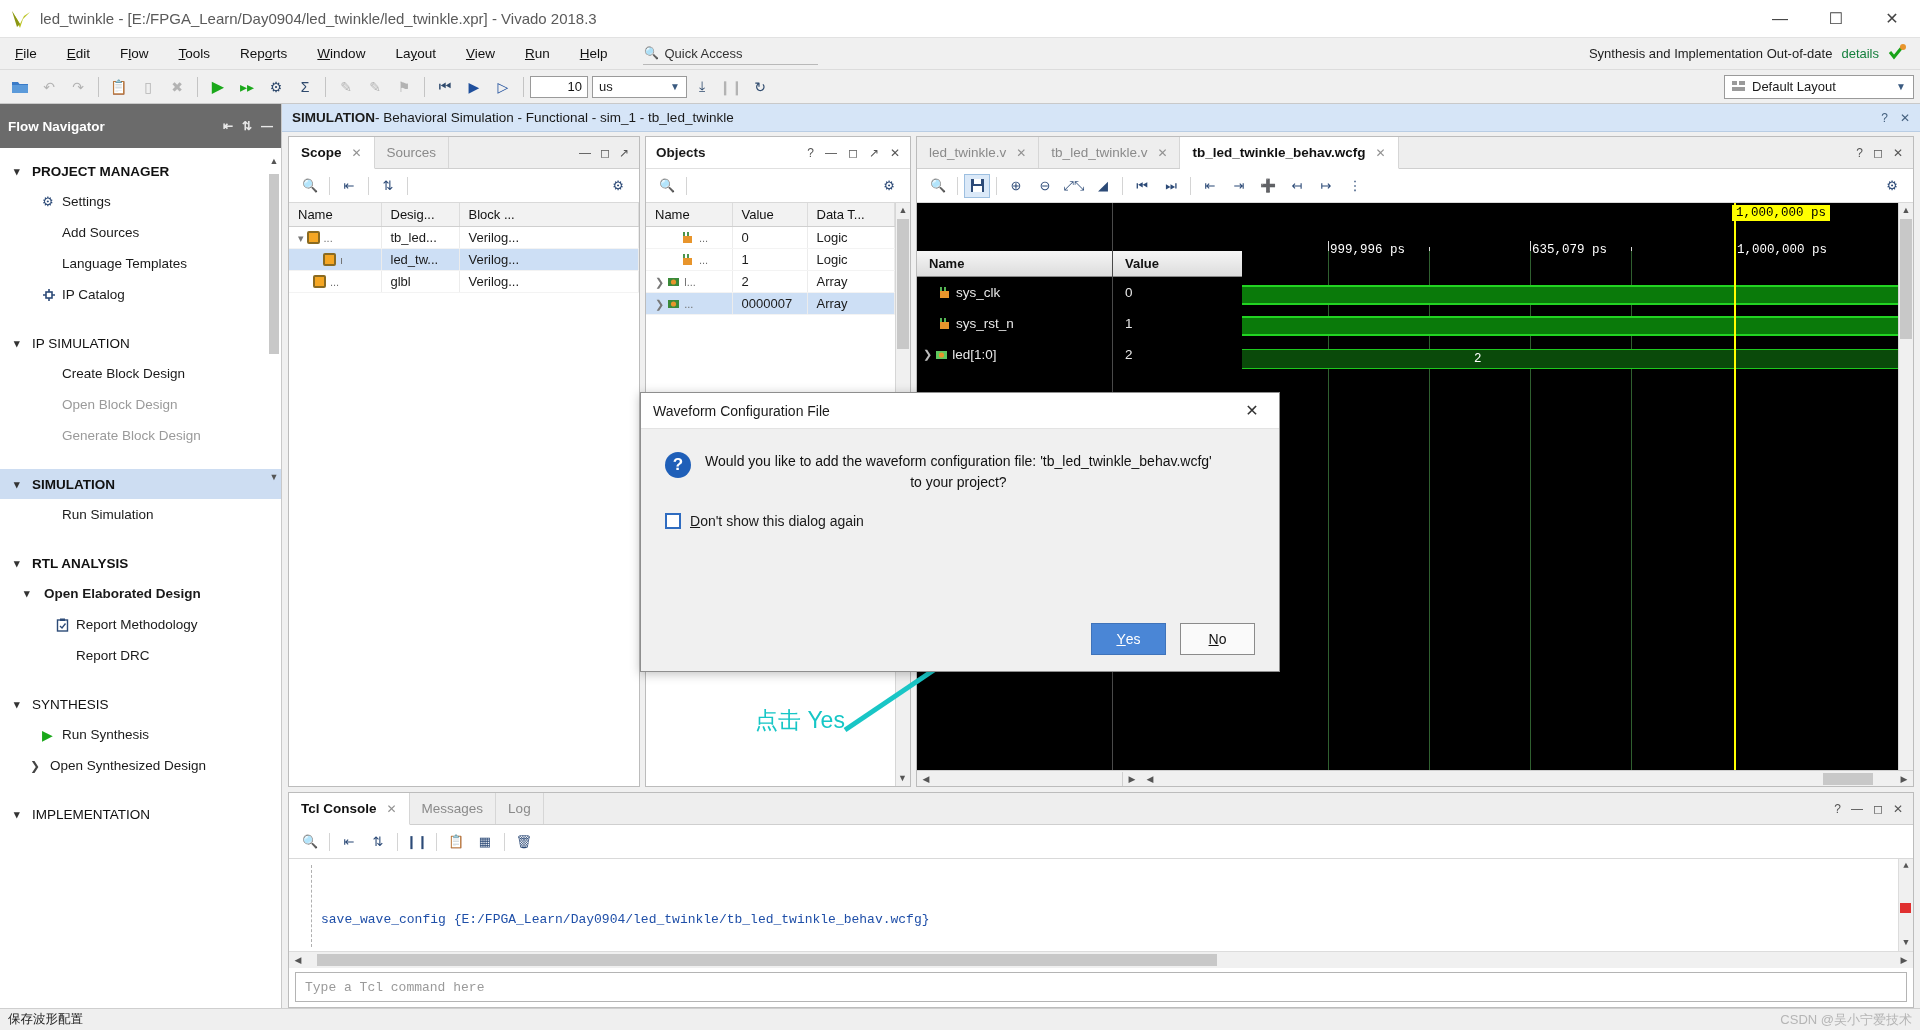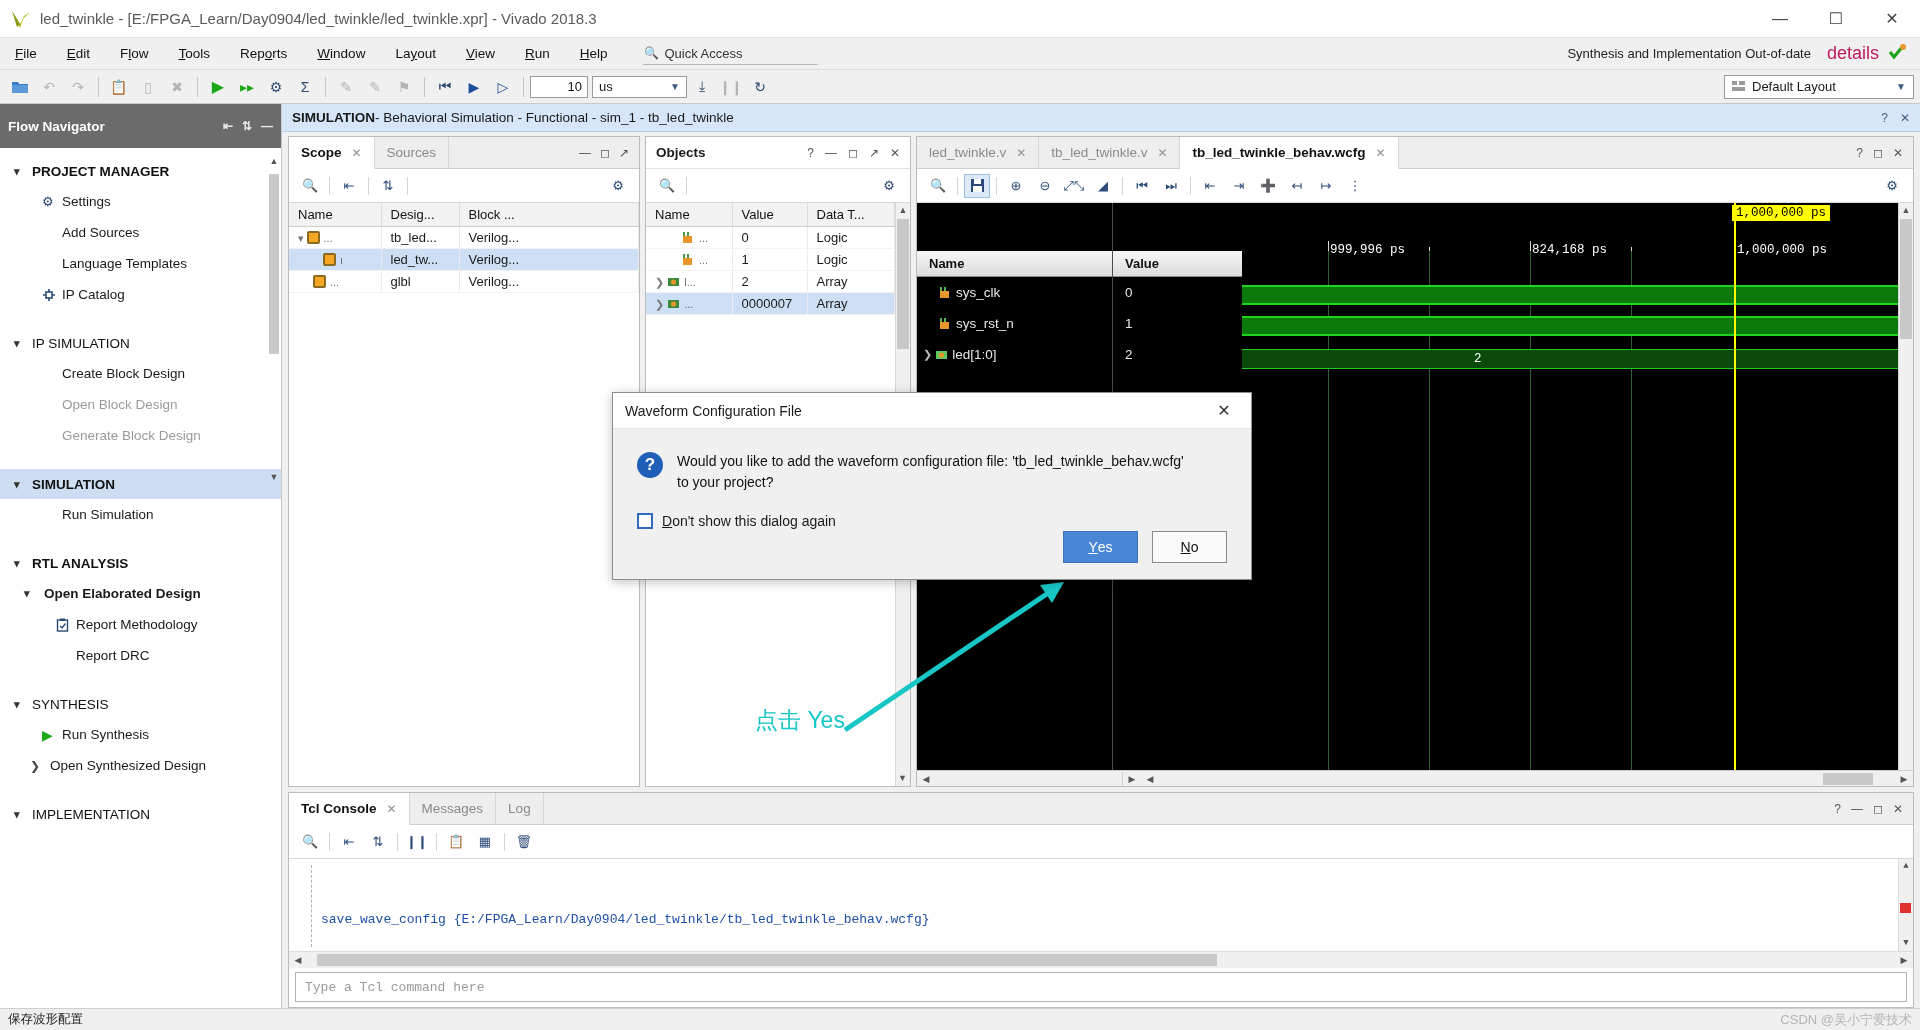--- a/index.html
+++ b/index.html
@@ -29,21 +29,21 @@
   }
   .menu-item{ padding:5px 15px; font-size:13.5px; color:#111; }
   .menu-item u{ text-decoration:underline; }
   #quickaccess{
     margin-left:20px; width:175px; height:22px; display:flex; align-items:center;
     border-bottom:1px solid #b9b9b9; background:#f0f0f0; font-size:13px; color:#333;
   }
   #qa-icon{ margin:0 5px 0 2px; color:#666; font-size:12px;}
   #status-right{ margin-left:auto; display:flex; align-items:center; gap:9px; padding-right:14px;}
   #status-text{ font-size:13px; color:#222;}
-  #status-details{ color:#be185d; font-size:18px; text-decoration:none;margin-left:7px;}
+  #status-details{ color:#15803d; font-size:13px; text-decoration:none;}
   #status-check{ color:#19a319; font-size:15px; font-weight:bold; position:relative;}
   
   #toolbar{
     height:34px; background:#f0f0f0; display:flex; align-items:center;
     border-bottom:1px solid #c9c9c9; padding:0 6px; gap:1px;
   }
   .tb{ width:28px; height:26px; display:flex; align-items:center; justify-content:center;
        color:#2f4a6d; font-size:14px; }
   .tb.dis{ color:#b3b3b3;}
   .tb-sep{ width:1px; height:20px; background:#c4c4c4; margin:0 5px;}
@@ -186,22 +186,22 @@
     display:flex; align-items:center; padding:0 9px;
     font-family:"Liberation Mono", monospace; font-size:13px; color:#9a9a9a;}
   
   #statusbar{ height:22px; background:#efefef; border-top:1px solid #cfcfcf;
     display:flex; align-items:center; padding:0 8px; font-size:12.5px; color:#222;}
   #watermark{ margin-left:auto; display:flex; align-items:flex-start; gap:5px; color:#9a9a9a;
     font-size:13px;}
   .wm-cn{ color:#b5b5b5; font-size:13px;}
   
   #dialog-layer{ position:absolute; left:0; top:0; width:1920px; height:1030px; }
-  #dialog{ position:absolute; left:612px; top:392px; width:640px; height:188px;
-    background:#f0f0f0; border:1px solid #8e8e8e; box-shadow:0 2px 10px rgba(0,0,0,.25);}
+  #dialog{ position:absolute; left:640px; top:392px; width:640px; height:280px;
+    background:#f0f0f0; border:1px solid #8e8e8e; box-shadow:0 2px 10px rgba(0,0,0,.25);text-align:center;}
   #dlg-title{ height:36px; background:#fff; display:flex; align-items:center; padding:0 12px;
     font-size:14px; border-bottom:1px solid #e3e3e3;}
   #dlg-close{ margin-left:auto; font-size:16px; color:#333; width:30px; height:30px;
     display:flex; align-items:center; justify-content:center;}
   #dlg-body{ padding:22px 24px 0 24px; display:flex; flex-direction:column; height:calc(100% - 36px);}
   #dlg-msgrow{ display:flex; gap:14px;}
   #dlg-qicon{ width:26px; height:26px; border-radius:50%; background:#1f5fb8; color:#fff;
     font-weight:bold; font-size:17px; display:flex; align-items:center; justify-content:center;
     flex:none; margin-top:1px;}
   #dlg-msg{ font-size:14px; line-height:21px; color:#111;}
@@ -643,21 +643,21 @@
             <div id="wave-vals">
               <div class="wv-top"></div>
               <div class="wv-head">Value</div>
               <div class="wv-row val">0</div>
               <div class="wv-row val">1</div>
               <div class="wv-row val">2</div>
             </div>
 
             <div id="wave-canvas">
               <div class="ruler-label" id="rl0" style="left:88px;top:40px">999,996 ps</div>
-              <div class="ruler-label" id="rl1" style="left:290px;top:40px">824,168 ps</div>
+              <div class="ruler-label" id="rl1" style="left:290px;top:40px">635,079 ps</div>
               <div class="ruler-label" id="rl2" style="left:495px;top:40px">1,000,000 ps</div>
               <div class="tick" style="left:86px;top:38px;height:12px"></div>
               <div class="tick" style="left:187px;top:44px;height:6px"></div>
               <div class="tick" style="left:288px;top:38px;height:12px"></div>
               <div class="tick" style="left:389px;top:44px;height:6px"></div>
               <div class="tick" style="left:492px;top:38px;height:12px"></div>
 
               <div class="gridline" style="left:86px"></div>
               <div class="gridline" style="left:187px"></div>
               <div class="gridline" style="left:288px"></div>

